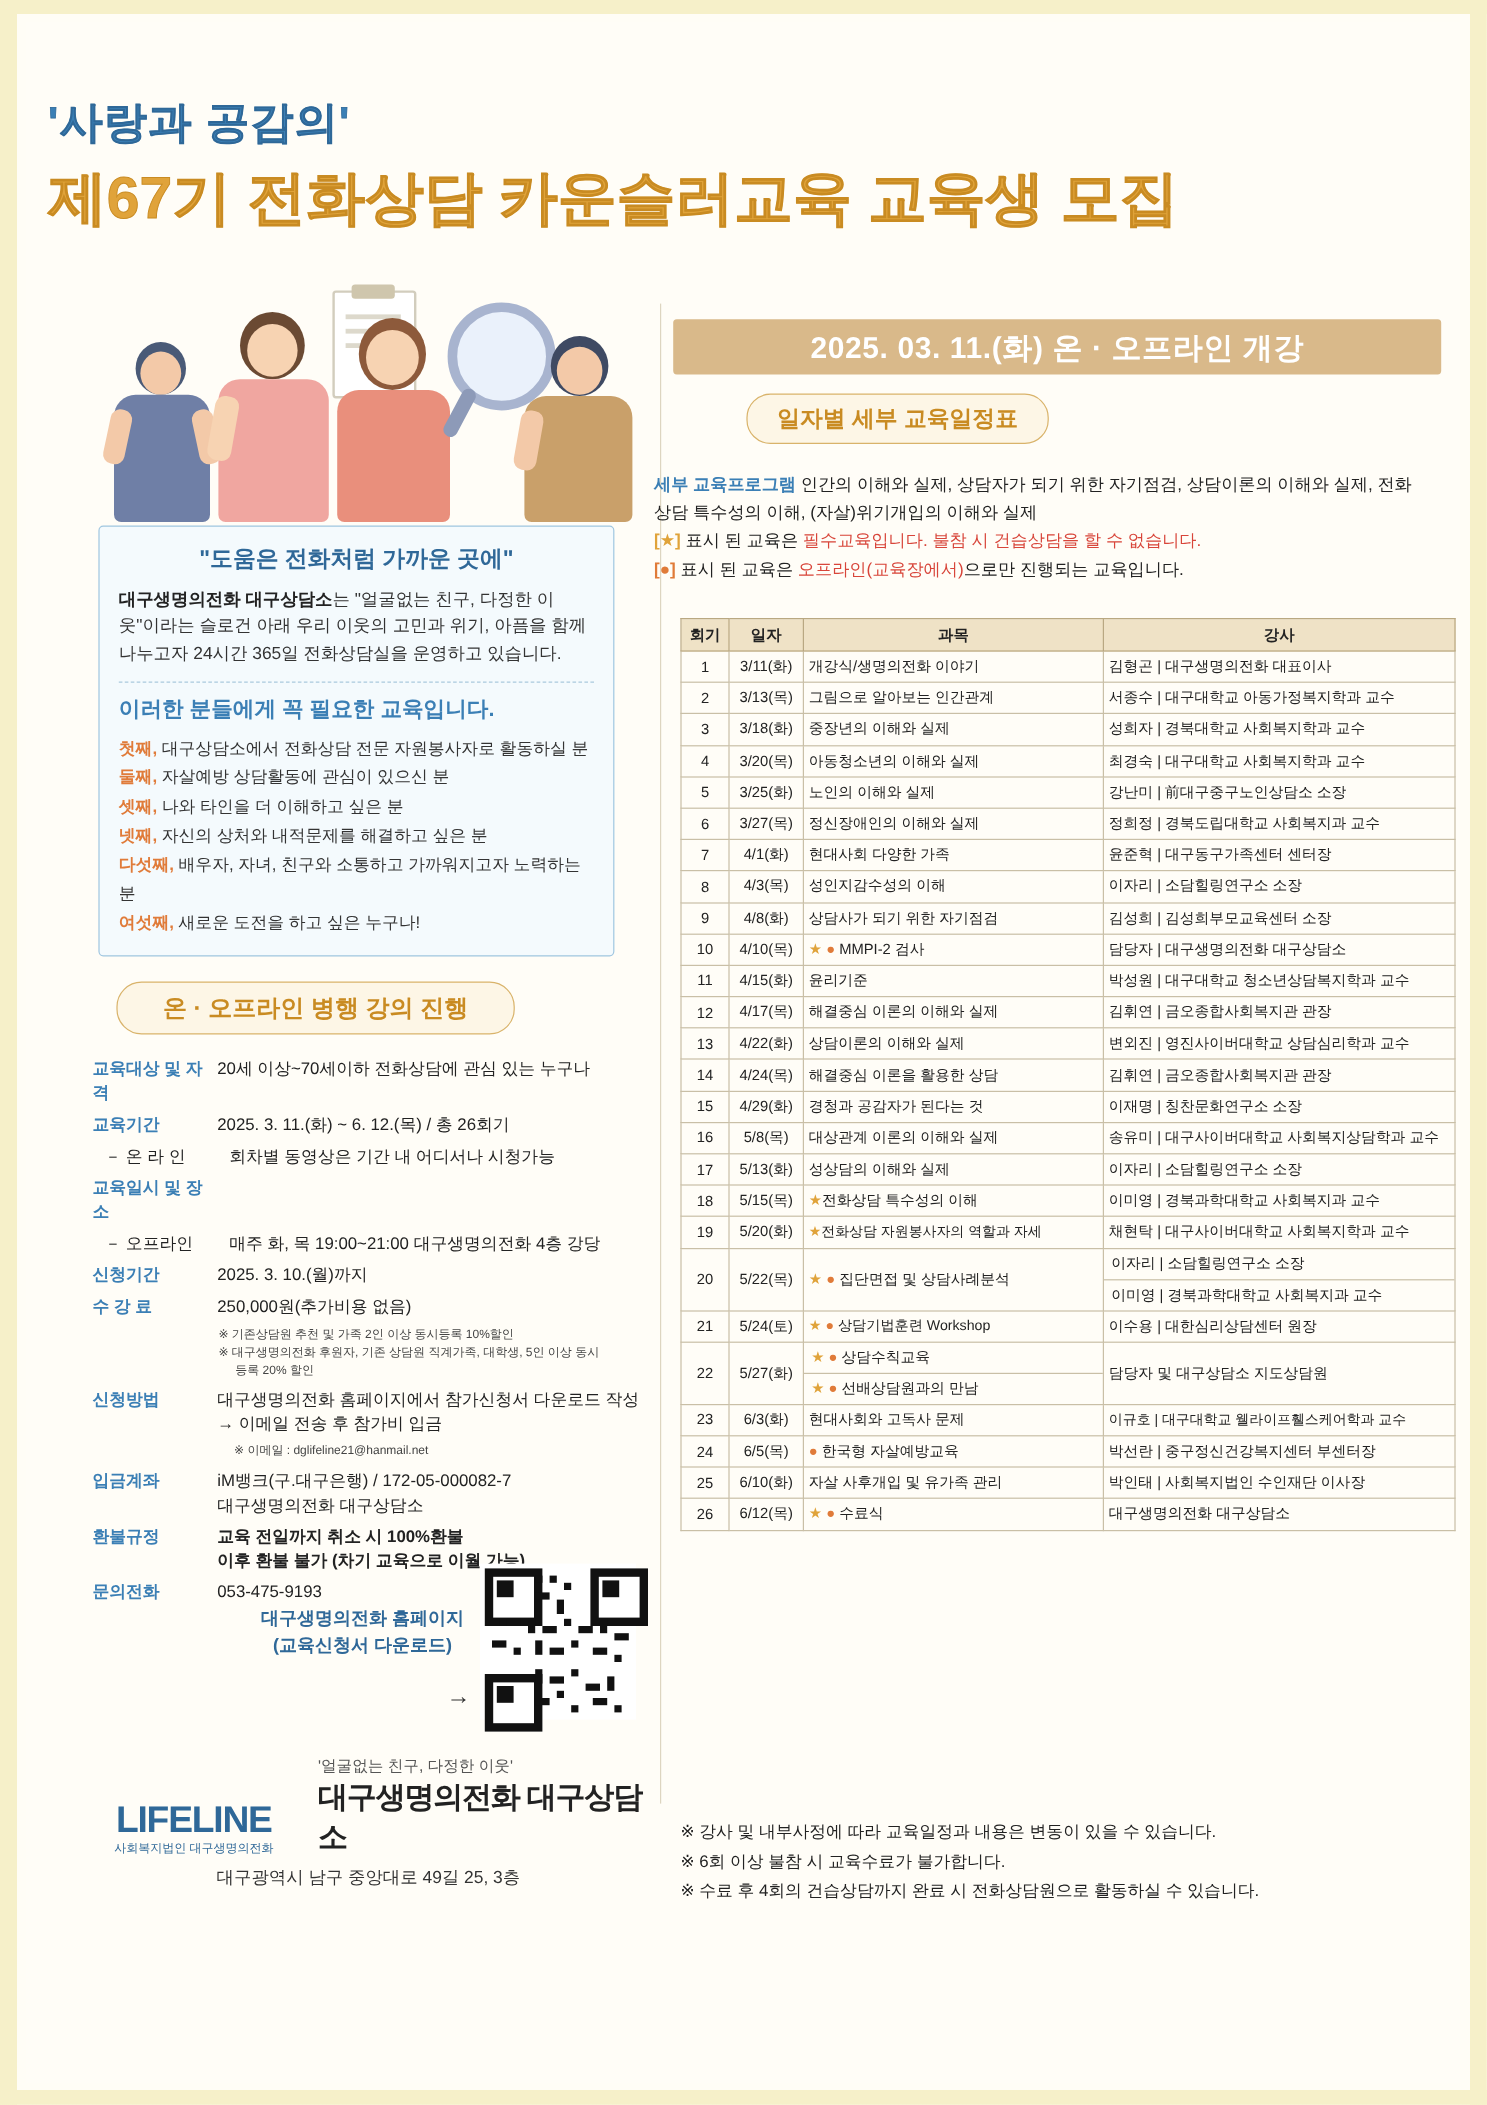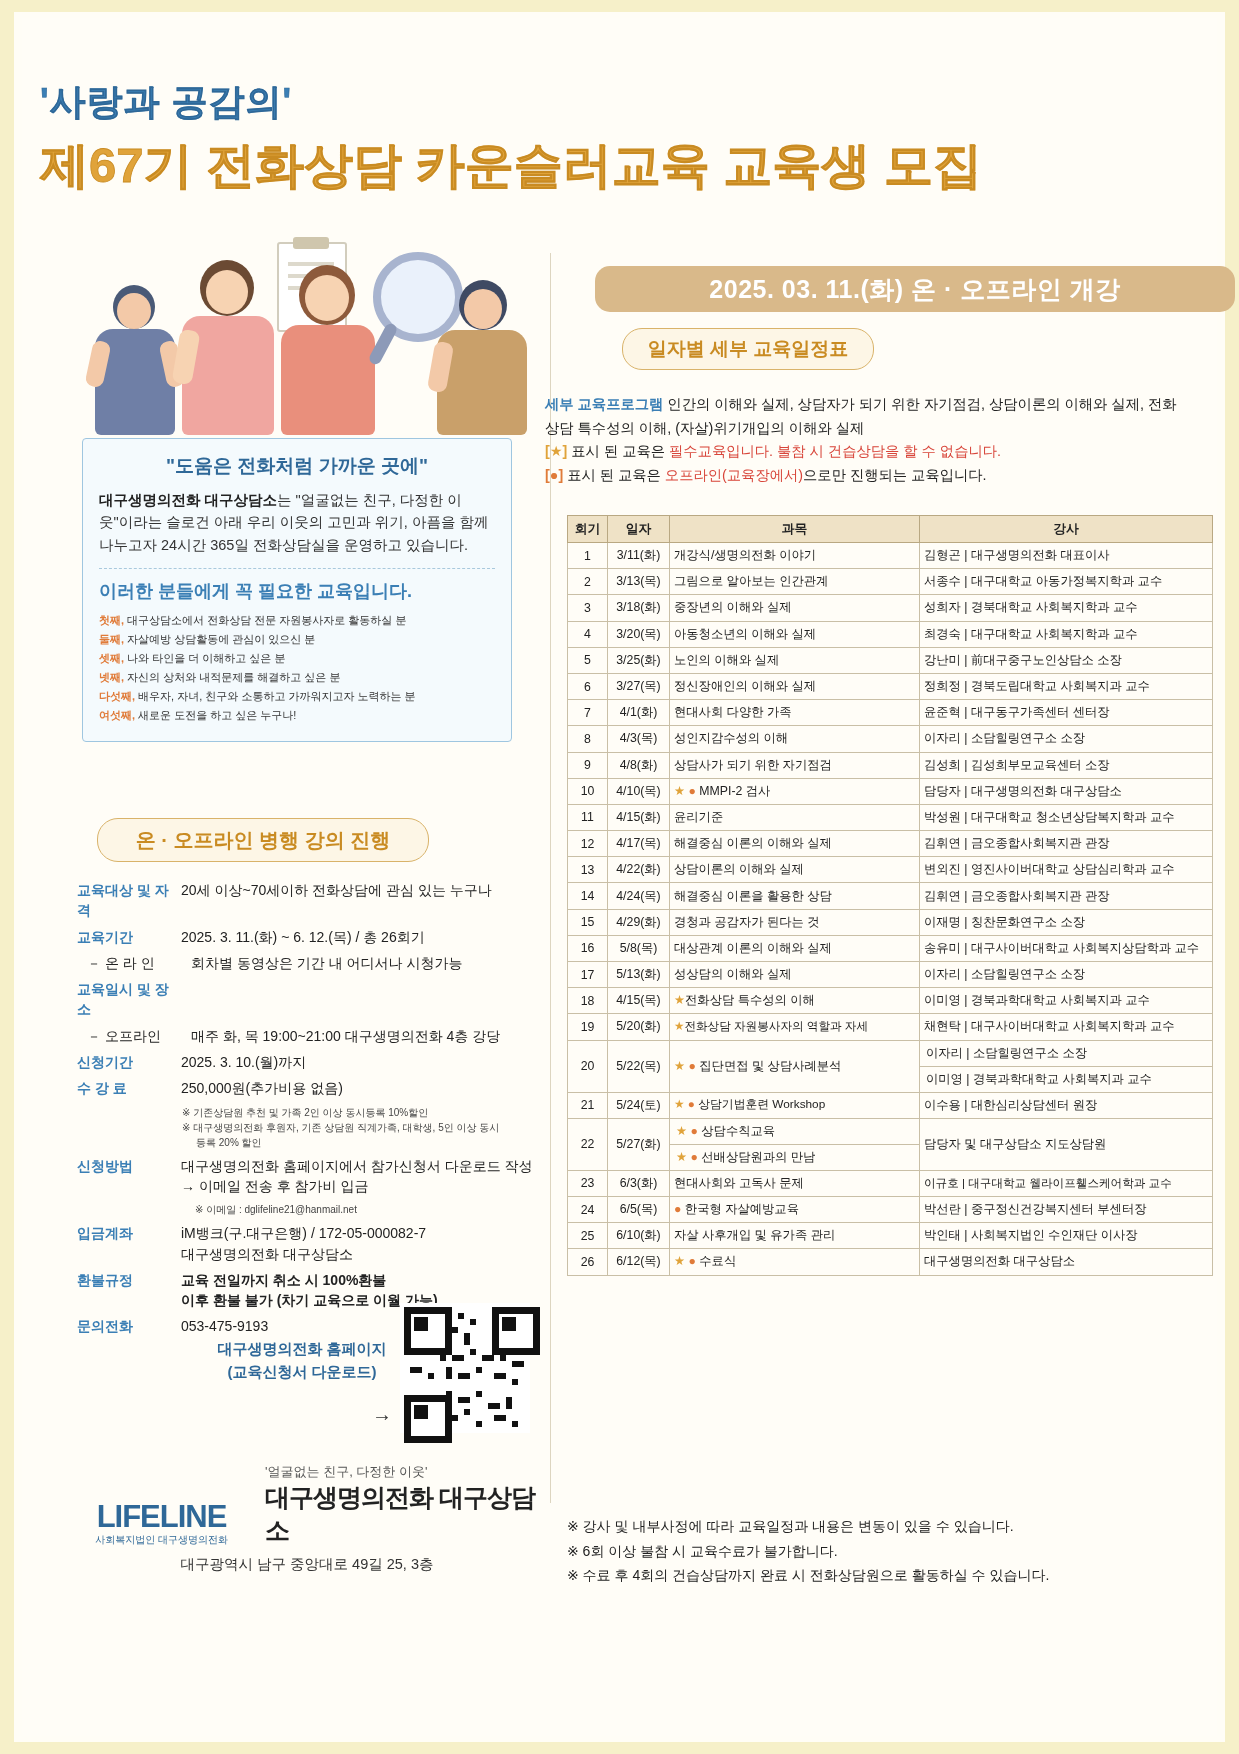--- a/index.html
+++ b/index.html
@@ -46,21 +46,21 @@
     padding:14px 16px 16px 16px;box-sizing:border-box;
   }
   .bluebox .q{
     text-align:center;font-size:19px;font-weight:bold;color:#2f6898;margin-bottom:10px;
   }
   .bluebox p{margin:0;font-size:14.5px;line-height:1.55;color:#333;}
   .bluebox p b{color:#222;}
   .dash{border-top:1px dashed #a9c9dd;margin:12px 0 10px;}
   .bluebox .h2{font-size:18px;font-weight:bold;color:#3b7fb5;margin-bottom:8px;}
   .bluebox ul{list-style:none;margin:0;padding:0;}
-  .bluebox li{font-size:11px;line-height:1.72;color:#333;}
+  .bluebox li{font-size:14px;line-height:1.72;color:#333;}
   .bluebox li .ord{color:#e07b39;font-weight:bold;}
 
   
   .pillL{
     position:absolute;left:75px;top:800px;width:330px;height:42px;
     border:1.5px solid #d9b36a;border-radius:21px;background:#fdf6e6;
     display:flex;align-items:center;justify-content:center;
     font-size:20px;font-weight:bold;color:#c98b22;
   }
 
@@ -82,22 +82,22 @@
   
   .logowrap{position:absolute;left:50px;top:1445px;width:470px;}
   .ll{font-size:31px;font-weight:bold;color:#2f6898;letter-spacing:-1px;}
   .lls{font-size:10px;color:#2f6898;letter-spacing:0px;margin-top:-2px;}
   .orgline{font-size:13px;color:#555;}
   .orgname{font-size:25px;font-weight:bold;color:#222;letter-spacing:-1px;}
   .addr{font-size:14.5px;color:#333;margin-top:8px;text-align:center;}
 
   
   .banner{
-    position:absolute;left:573px;top:248px;width:640px;height:46px;
-    background:#d9b98a;border-radius:15px;display:flex;align-items:center;justify-content:center;
+    position:absolute;left:539px;top:248px;width:640px;height:46px;
+    background:#d9b98a;border-radius:3px;display:flex;align-items:center;justify-content:center;
     color:#fff;font-size:25px;font-weight:bold;letter-spacing:0.5px;
   }
   .pillR{
     position:absolute;left:600px;top:310px;width:250px;height:40px;
     border:1.5px solid #d9b36a;border-radius:20px;background:#fdf6e6;
     display:flex;align-items:center;justify-content:center;
     font-size:19px;font-weight:bold;color:#c98b22;
   }
   .rdesc{position:absolute;left:523px;top:375px;width:645px;font-size:14.3px;line-height:1.65;color:#222;}
   .rdesc .k{color:#3b7fb5;font-weight:bold;}
@@ -445,21 +445,21 @@
             <td class="tchr">송유미 | 대구사이버대학교 사회복지상담학과 교수</td>
           </tr>
       <tr>
             <td class="c">17</td>
             <td class="c">5/13(화)</td>
             <td class="subj">성상담의 이해와 실제</td>
             <td class="tchr">이자리 | 소담힐링연구소 소장</td>
           </tr>
       <tr>
             <td class="c">18</td>
-            <td class="c">4/15(목)</td>
+            <td class="c">5/15(목)</td>
             <td class="subj"><span class="st">★</span>전화상담 특수성의 이해</td>
             <td class="tchr">이미영 | 경북과학대학교 사회복지과 교수</td>
           </tr>
       <tr>
             <td class="c">19</td>
             <td class="c">5/20(화)</td>
             <td class="subj" style="font-size:11.6px"><span class="st">★</span>전화상담 자원봉사자의 역할과 자세</td>
             <td class="tchr">채현탁 | 대구사이버대학교 사회복지학과 교수</td>
           </tr>
       <tr>

